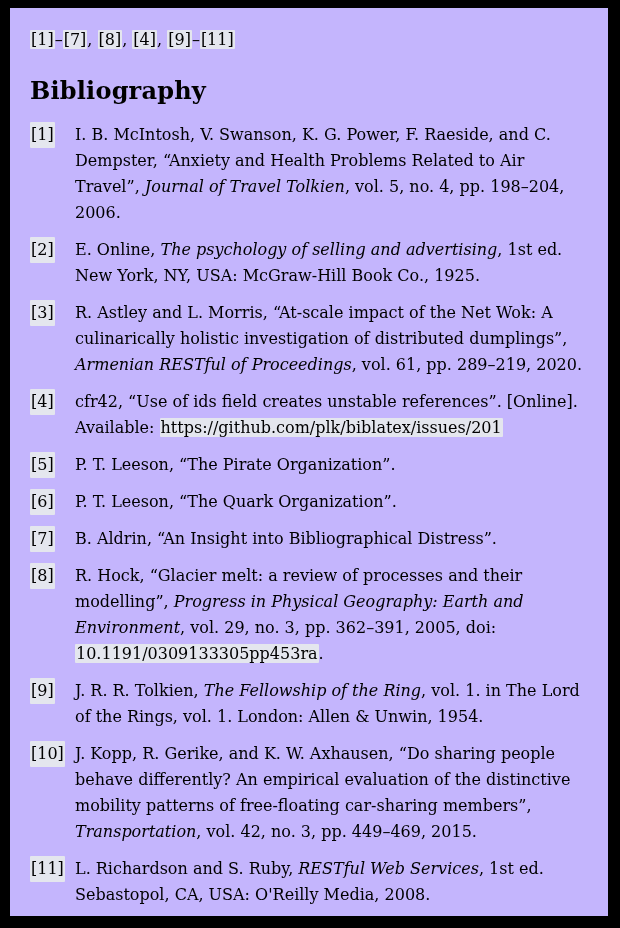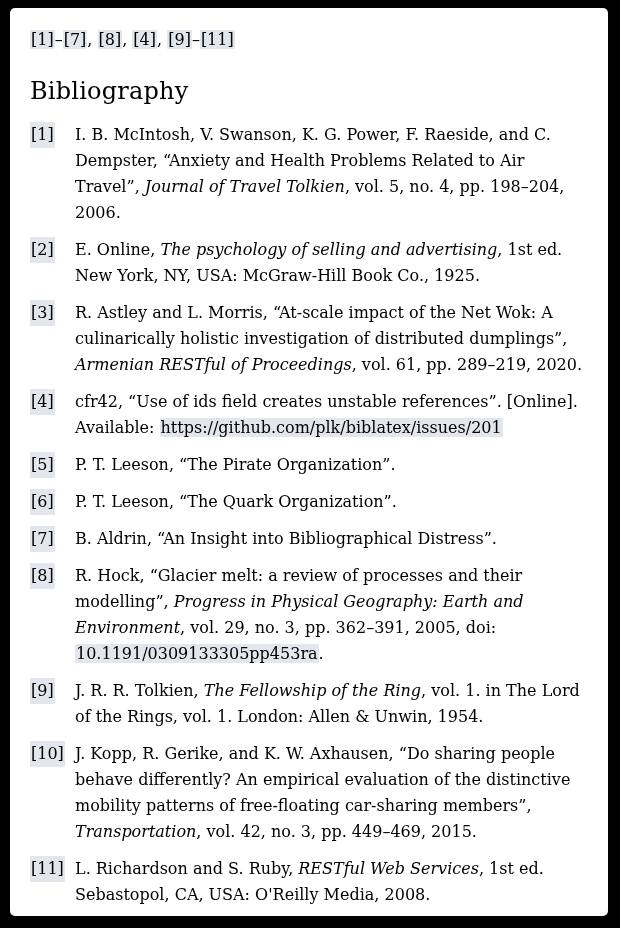--- a/index.html
+++ b/index.html
@@ -13,22 +13,22 @@
     position: relative;
     font-family: "DejaVu Serif", "Liberation Serif", serif;
     overflow: hidden;
   }
   .page {
     position: absolute;
     left: 10px;
     top: 8px;
     right: 12px;
     bottom: 12px;
-    background: #ffffff;
-    border-radius: 5px;
+    background: #c4b5fd;
+    border-radius: 0;
     overflow: hidden;
   }
   .content {
     padding: 20px 18px 10px 20px;
     color: #000000;
   }
   .cite-line {
     font-size: 16px;
     line-height: 24px;
     margin: 0 0 0 0;
@@ -40,21 +40,21 @@
     padding: 0 1px;
   }
   a.hl {
     color: #000000;
     text-decoration: none;
     cursor: pointer;
   }
   h1.bib-heading {
     font-size: 24px;
     line-height: 30px;
-    font-weight: normal;
+    font-weight: bold;
     margin: 24px 0 16px 0;
     letter-spacing: 0.2px;
   }
   .bib-list {
     margin: 0;
     padding: 0;
   }
   .bib-entry {
     display: flex;
     align-items: flex-start;

